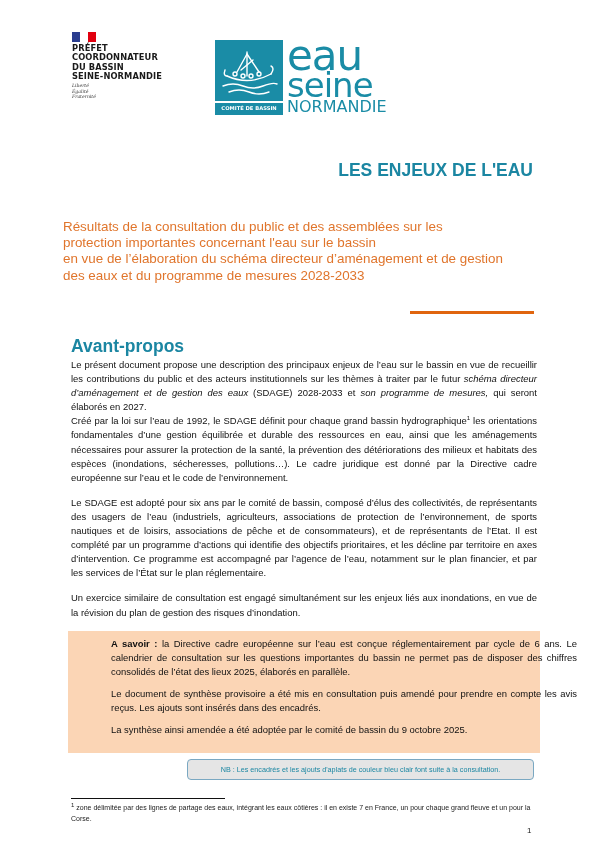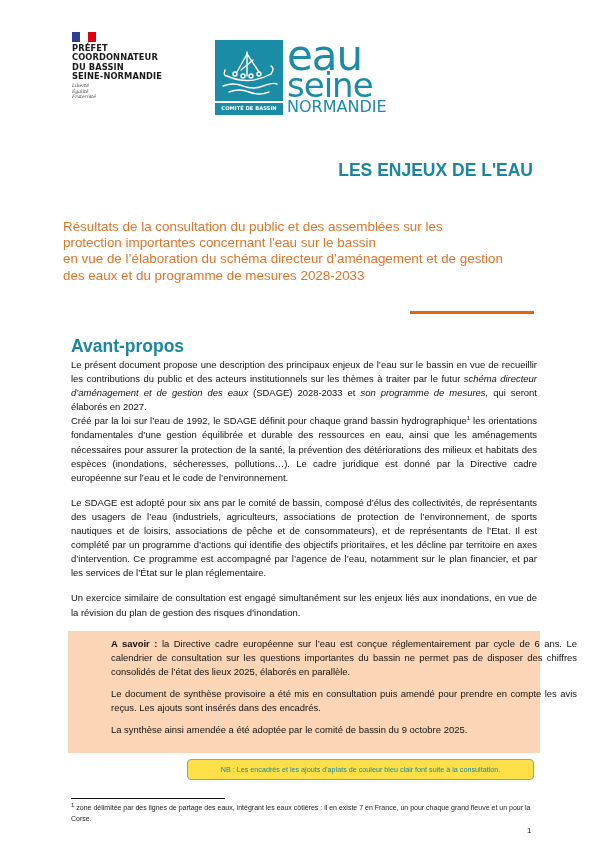--- a/index.html
+++ b/index.html
@@ -39,21 +39,21 @@
   .body { position: absolute; left: 71px; top: 358px; width: 466px; font-size: 9.45px; line-height: 14.1px;
           font-family: "Liberation Sans", sans-serif; color: #111; text-align: justify; }
   .body p { margin: 0; }
   .body p.sp { margin-top: 11px; }
   sup { font-size: 6px; line-height: 0; }
 
   .savoir { position: absolute; left: 68px; top: 631px; width: 472px; height: 122px; background: #fbd5b5; }
   .savoir-text { position: absolute; left: 71px; top: 637px; width: 466px; font-size: 9.45px; line-height: 14.1px; text-align: justify; color: #111; margin-left: 40px; }
   .savoir-text p { margin: 0 0 8px 0; }
 
-  .nb { position: absolute; left: 187px; top: 759px; width: 345px; height: 19px; background: #fde047;
+  .nb { position: absolute; left: 187px; top: 759px; width: 345px; height: 19px; background: #e5e5e5;
         border: 1px solid #7aa8c2; border-radius: 4px; color: #1b86a2; font-size: 7.2px; line-height: 19px;
         text-align: center; }
 
   .fn-rule { position: absolute; left: 71px; top: 798px; width: 154px; height: 1px; background: #111; }
   .footnote { position: absolute; left: 71px; top: 802px; width: 466px; font-size: 7px; line-height: 11px; color: #222; }
   .page-num { position: absolute; left: 527px; top: 826px; font-size: 8px; color: #222; }
 </style>
 </head>
 <body>
 

